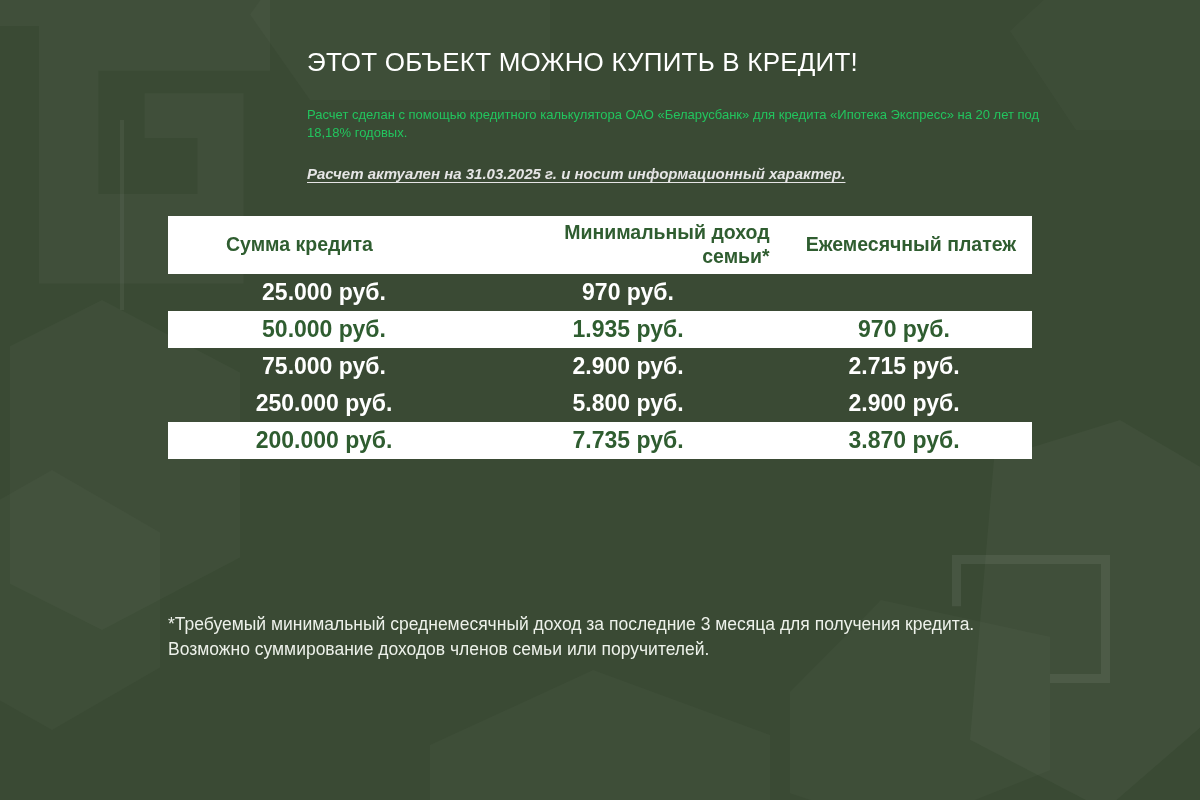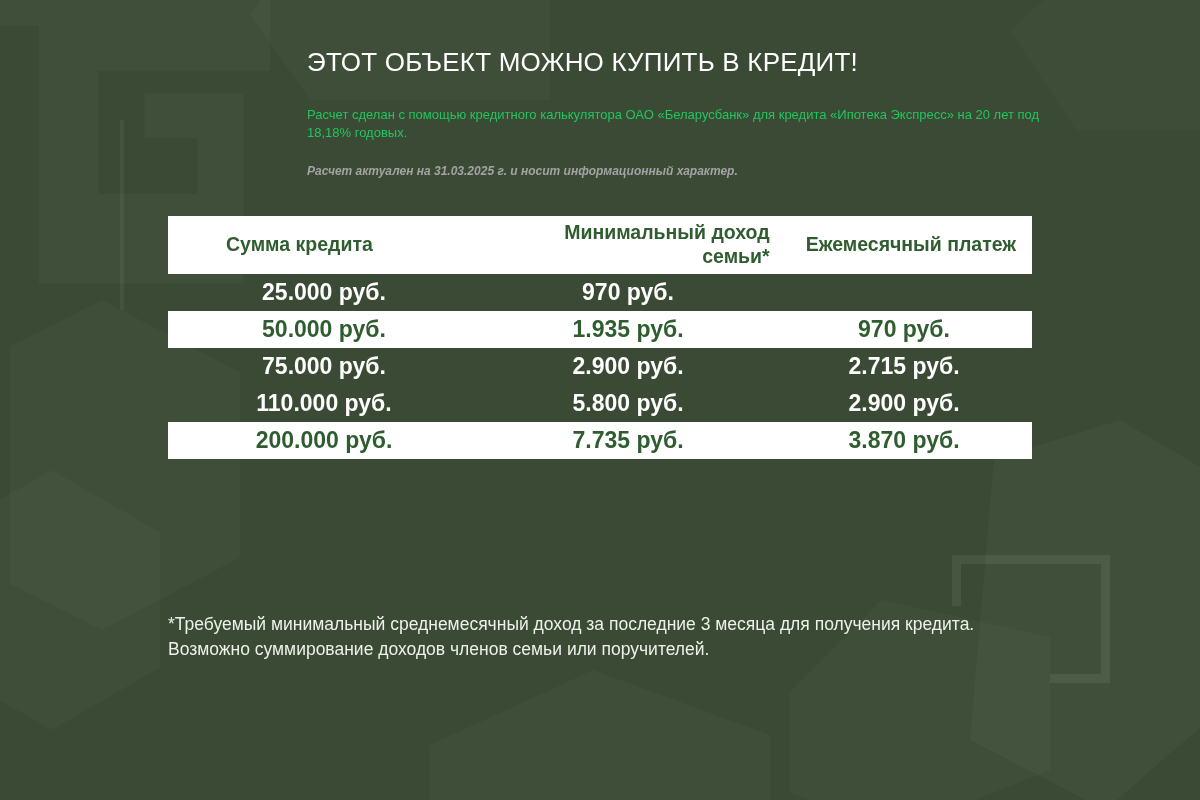--- a/index.html
+++ b/index.html
@@ -141,24 +141,25 @@
     color: #22c55e;
     font-size: 13px;
     line-height: 1.42;
   }
 
   .note {
     position: absolute;
     left: 307px;
     top: 163px;
     width: 760px;
-    color: #a3a3a3;
-    font-size: 12px;
+    color: #e5e5e5;
+    font-size: 15px;
     font-style: italic;
     font-weight: bold;
+    text-decoration: underline;
     text-underline-offset: 3px;
     line-height: 1.4;
   }
 
   
   .table {
     position: absolute;
     left: 168px;
     top: 216px;
     width: 864px;
@@ -255,21 +256,21 @@
     </div>
 
     <div class="row dark">
       <div class="cell c1">75.000 руб.</div>
       <div class="cell c2">2.900 руб.</div>
       <div class="cell c3">2.715 руб.</div>
     </div>
 
 
     <div class="row dark">
-      <div class="cell c1">110.000 руб.</div>
+      <div class="cell c1">250.000 руб.</div>
       <div class="cell c2">5.800 руб.</div>
       <div class="cell c3">2.900 руб.</div>
     </div>
 
     <div class="row light">
       <div class="cell c1">200.000 руб.</div>
       <div class="cell c2">7.735 руб.</div>
       <div class="cell c3">3.870 руб.</div>
     </div>
 

